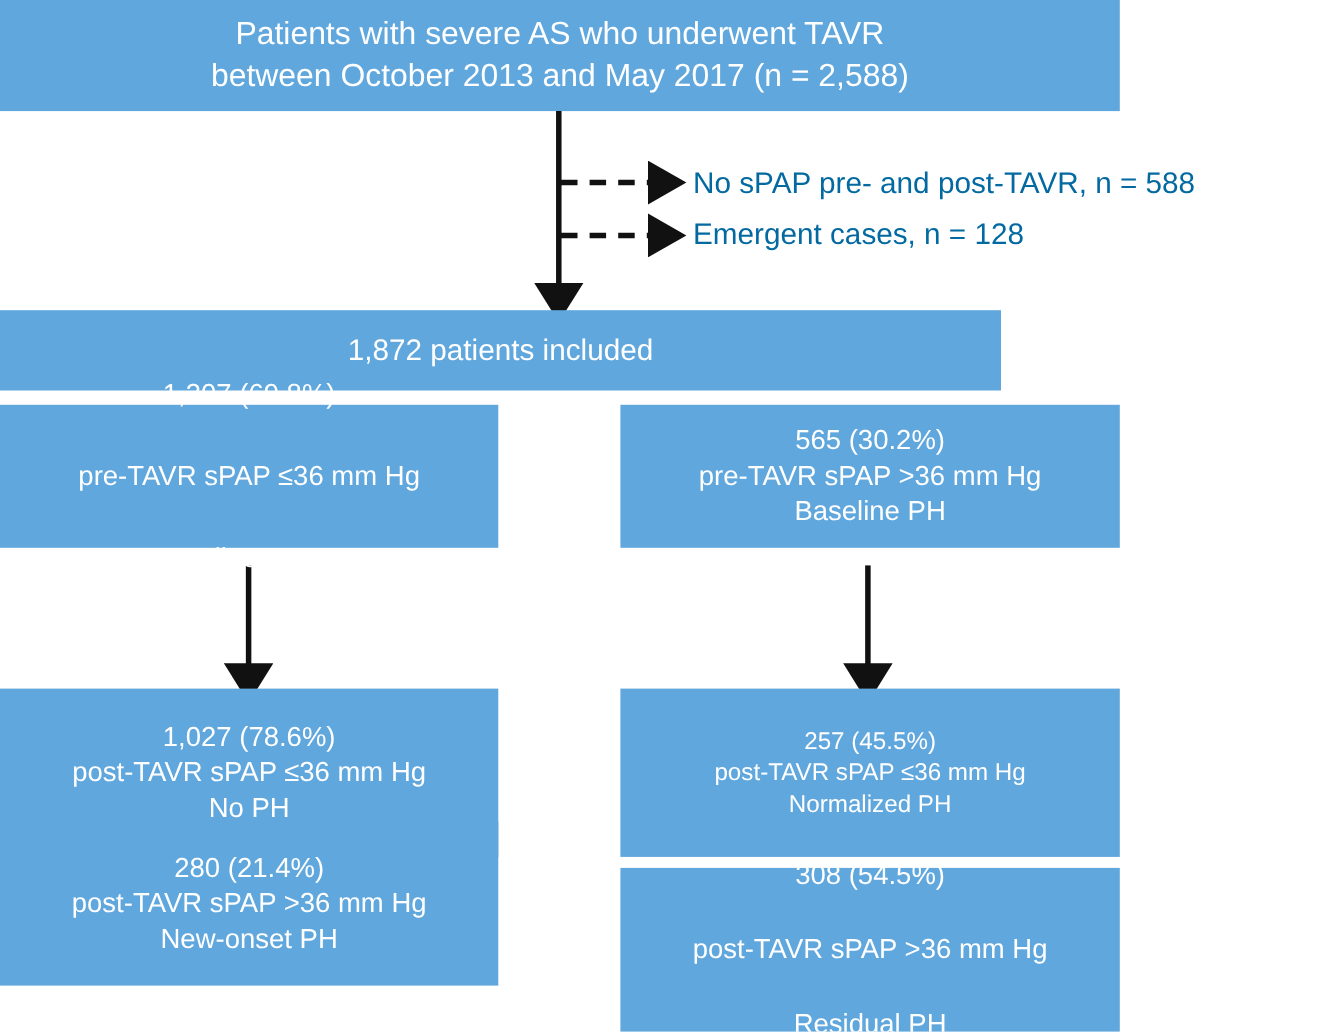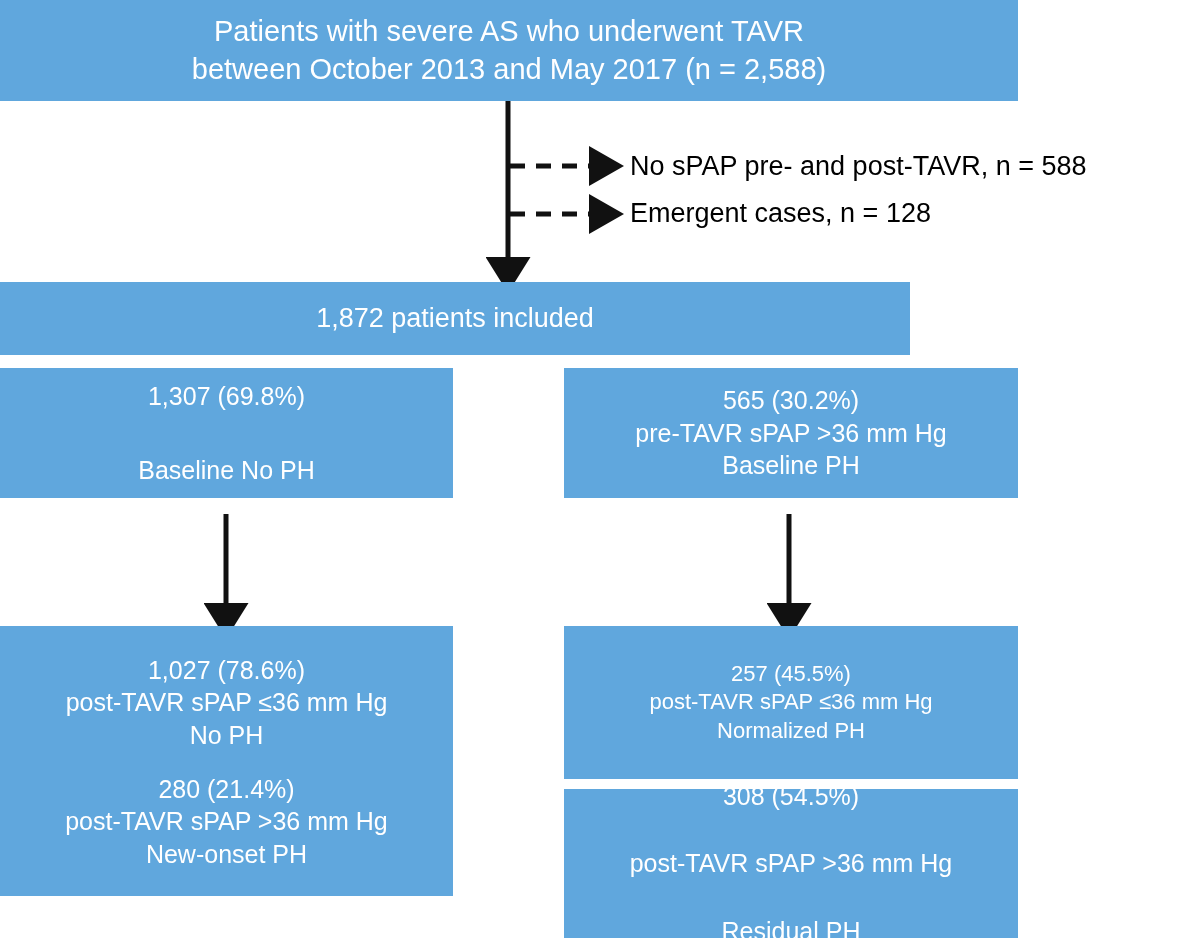--- a/index.html
+++ b/index.html
@@ -88,21 +88,21 @@
   
   .arrow-layer {
     position: absolute;
     left: 0; top: 0; width: 1200px; height: 938px;
     pointer-events: none;
   }
 
   
   .exclusion-label {
     position: absolute;
-    color: #000000;
+    color: #0369a1;
     font-size: 27px;
     font-weight: normal;
     white-space: nowrap;
     line-height: 1;
   }
   #excl-label-0 { left: 630px; top: 153px; }
   #excl-label-1 { left: 630px; top: 200px; }
 </style>
 </head>
 <body>
@@ -147,20 +147,21 @@
 
   <div class="exclusion-label" id="excl-label-0">No sPAP pre- and post-TAVR, n =  588</div>
   <div class="exclusion-label" id="excl-label-1">Emergent cases, n =  128</div>
 
   <div class="box" id="box-included">
     <span class="ln">1,872 patients included</span>
   </div>
 
   <div class="box" id="box-baseline-nopH">
     <span class="ln">1,307 (69.8%)</span>
+    <span class="ln">pre-TAVR sPAP ≤36 mm Hg</span>
     <span class="ln">Baseline No PH</span>
   </div>
 
   <div class="box" id="box-baseline-ph">
     <span class="ln">565 (30.2%)</span>
     <span class="ln">pre-TAVR sPAP &gt;36 mm Hg</span>
     <span class="ln">Baseline PH</span>
   </div>
 
   <div class="box" id="box-post-nopH">

